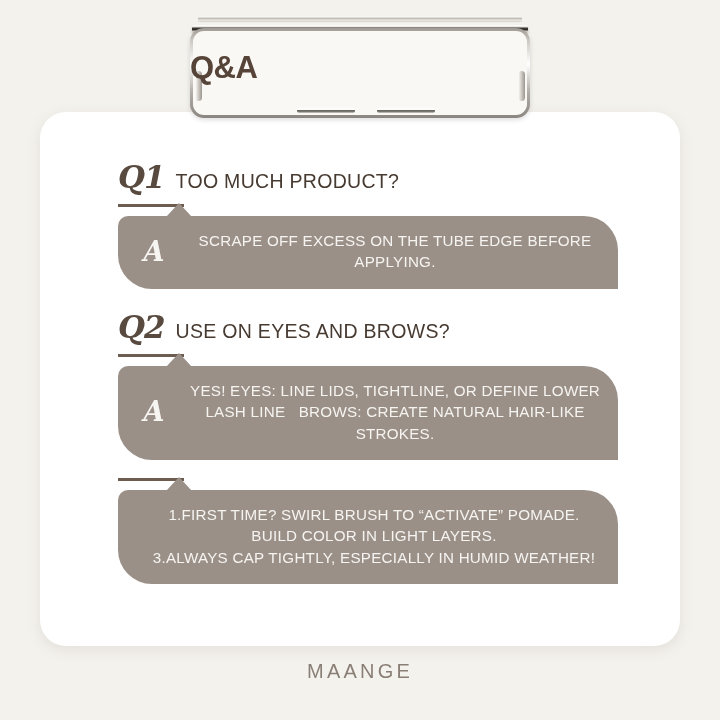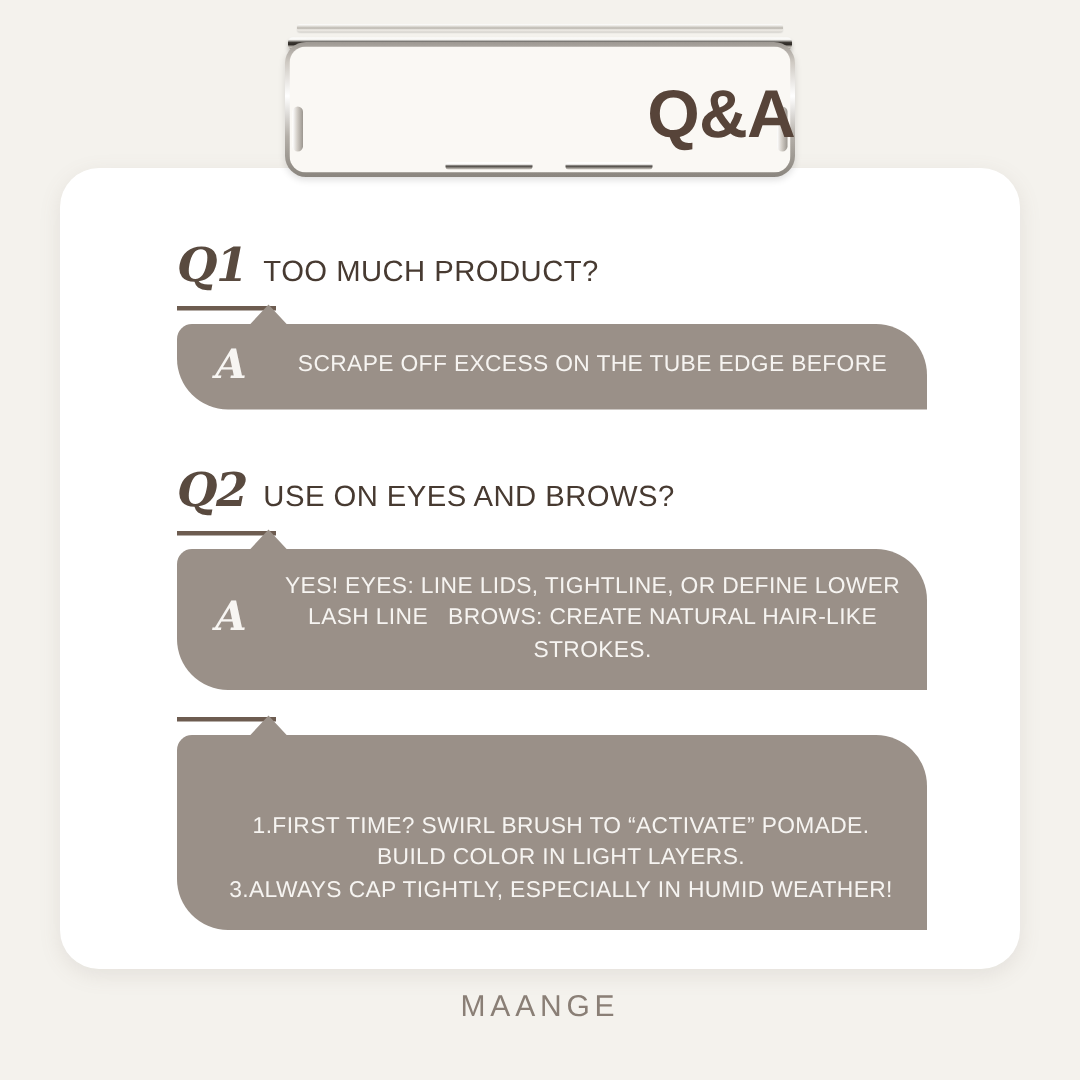--- a/index.html
+++ b/index.html
@@ -76,22 +76,22 @@
     border-radius: 2px;
   }
   .clip-foot.f1 { left: 104px; width: 58px; }
   .clip-foot.f2 { left: 184px; width: 58px; }
 
   .qa-title {
     position: absolute;
     left: 0;
     top: 42px;
     width: 340px;
-    text-align: right;
-    font-size: 45px;
+    text-align: left;
+    font-size: 31px;
     font-weight: bold;
     color: #574439;
     letter-spacing: -0.5px;
     z-index: 4;
   }
 
   
   .card {
     position: absolute;
     left: 40px;
@@ -178,21 +178,21 @@
   }
   .bubble-body {
     font-size: 15.2px;
     color: #f6f4f1;
     line-height: 1.42;
     letter-spacing: 0.25px;
     flex: 1 1 auto;
     text-align: center;
   }
   .bubble.no-marker { padding-left: 30px; }
-  .bubble.no-marker .bubble-body { padding-left: 0; margin-top: 36px; }
+  .bubble.no-marker .bubble-body { padding-left: 0; }
   .bubble-body .line { display: block; white-space: pre; }
 
   
   .tips-head {
     display: flex;
     align-items: center;
     gap: 14px;
     height: 40px;
   }
   .jar {
@@ -269,20 +269,21 @@
     <div class="q-head">
       <span class="q-num">Q1</span>
       <span class="q-text">TOO MUCH PRODUCT?</span>
     </div>
     <div class="q-rule"></div>
     <div class="bubble">
       <div class="bubble-tail"></div>
       <div class="bubble-a">A</div>
       <div class="bubble-body">
         <span class="line">SCRAPE OFF EXCESS ON THE TUBE EDGE BEFORE</span>
+        <span class="line">APPLYING.</span>
       </div>
     </div>
   </div>
 
   <div class="q-block" style="top:302px;">
     <div class="q-head">
       <span class="q-num">Q2</span>
       <span class="q-text">USE ON EYES AND BROWS?</span>
     </div>
     <div class="q-rule"></div>

